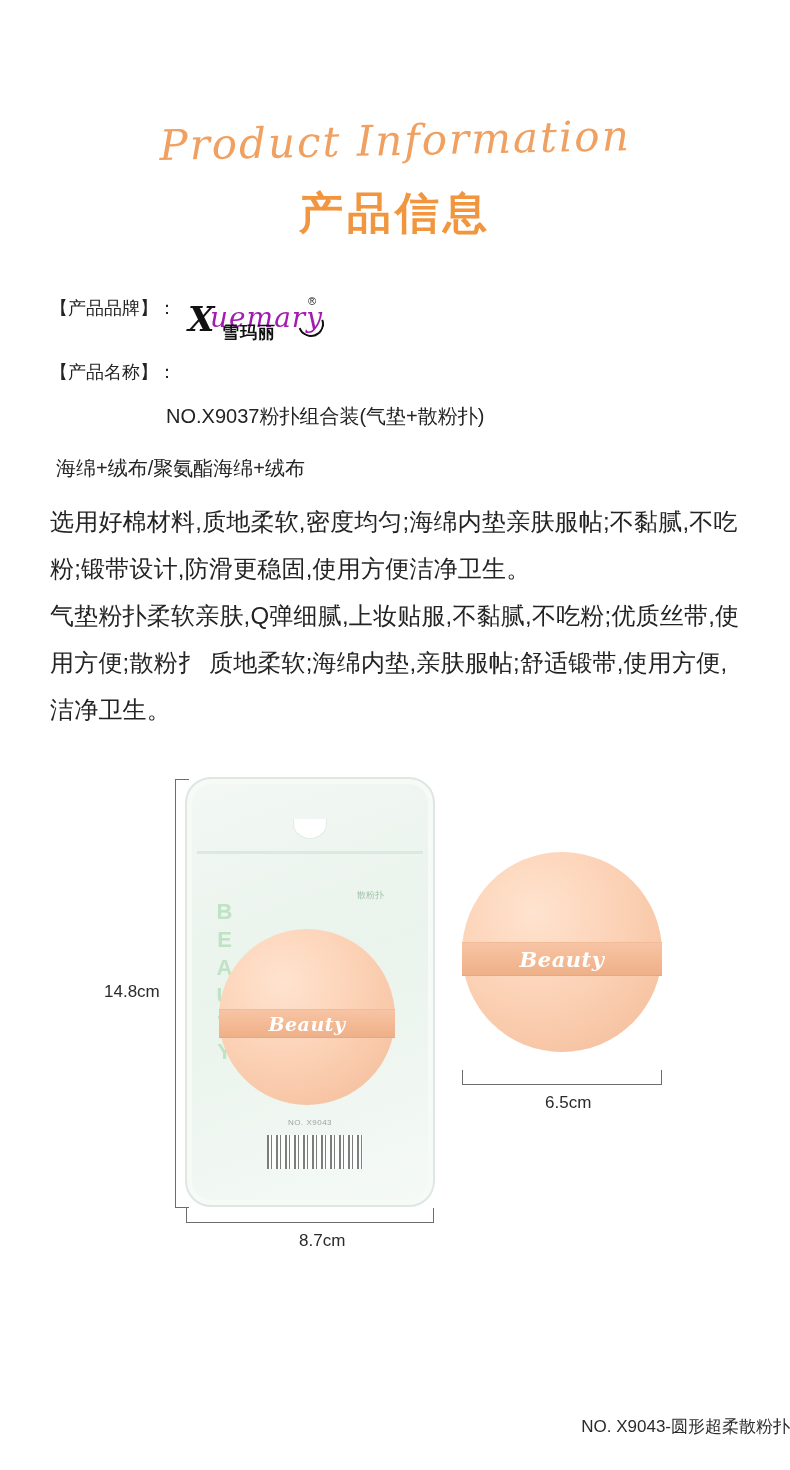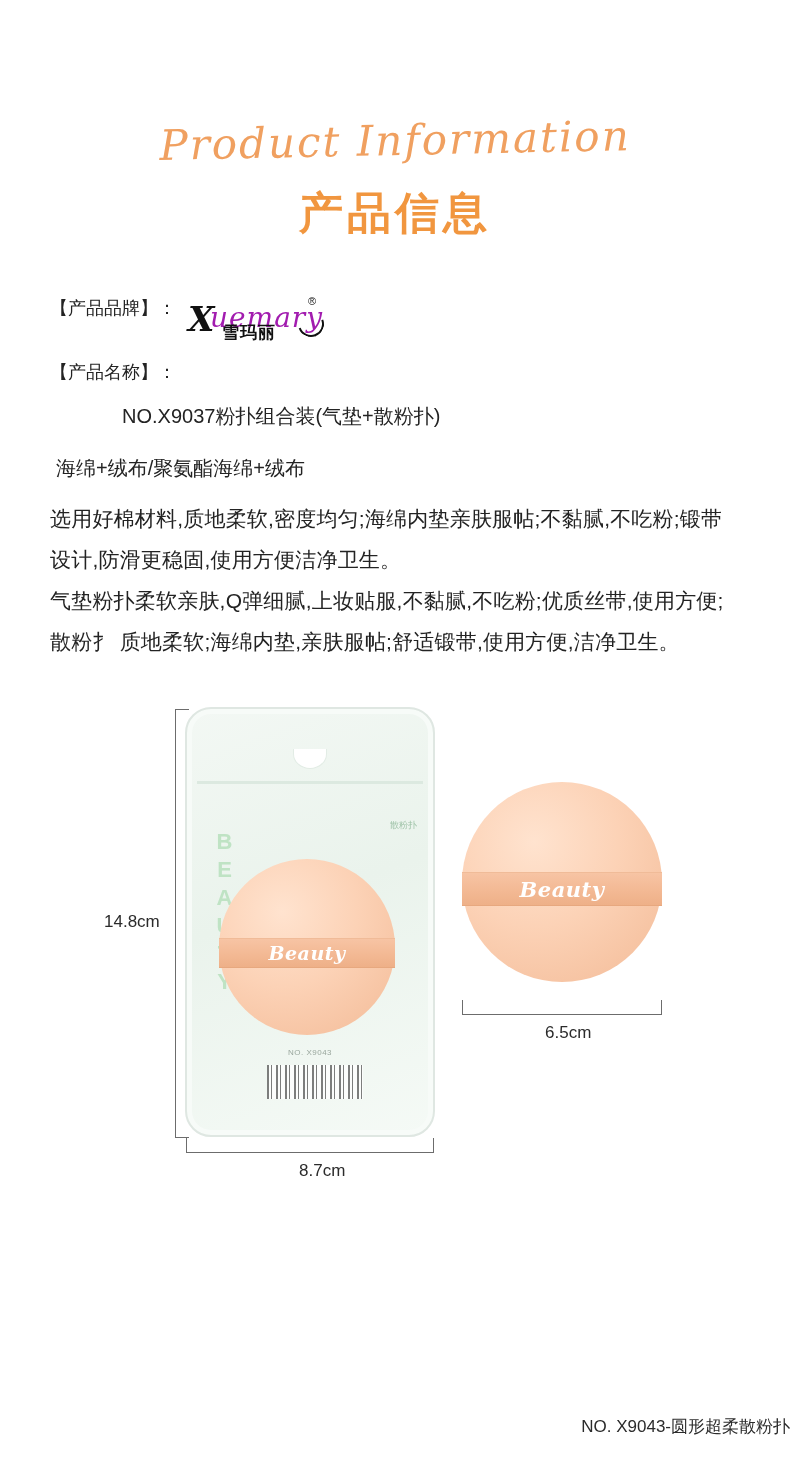--- a/index.html
+++ b/index.html
@@ -57,21 +57,21 @@
     white-space: nowrap;
     font-size: 18px;
     color: #232323;
   }
   .value {
     margin-left: 6px;
     font-size: 20px;
     color: #232323;
   }
   .value-indent {
-    margin-left: 72px;
+    margin-left: 116px;
     font-size: 20px;
     color: #232323;
     margin-top: -4px;
     margin-bottom: 14px;
   }
 
   
   .brand-logo {
     position: relative;
     margin-left: 12px;
@@ -128,21 +128,21 @@
     transform: rotate(25deg);
   }
 
   .section-head {
     font-size: 21px;
     color: #232323;
     margin-top: 22px;
     margin-bottom: 6px;
   }
   .para {
-    font-size: 21px;
+    font-size: 24px;
     line-height: 1.95;
     color: #232323;
     letter-spacing: 0.2px;
   }
 
   
   .product-area {
     position: relative;
     margin-top: 34px;
     height: 520px;
@@ -204,21 +204,20 @@
     background: repeating-linear-gradient(90deg,#555 0 2px,#fff 2px 4px,#555 4px 5px,#fff 5px 9px);
     opacity: .75;
   }
   .package .side-text {
     position: absolute;
     right: 16px;
     top: 110px;
     font-size: 9px;
     color: #9fc3a8;
     line-height: 1.5;
-    text-align: right;
     width: 60px;
   }
   .package .small-text {
     position: absolute;
     left: 50%;
     transform: translateX(-50%);
     bottom: 78px;
     font-size: 8px;
     color: #9aa79e;
     letter-spacing: .5px;

